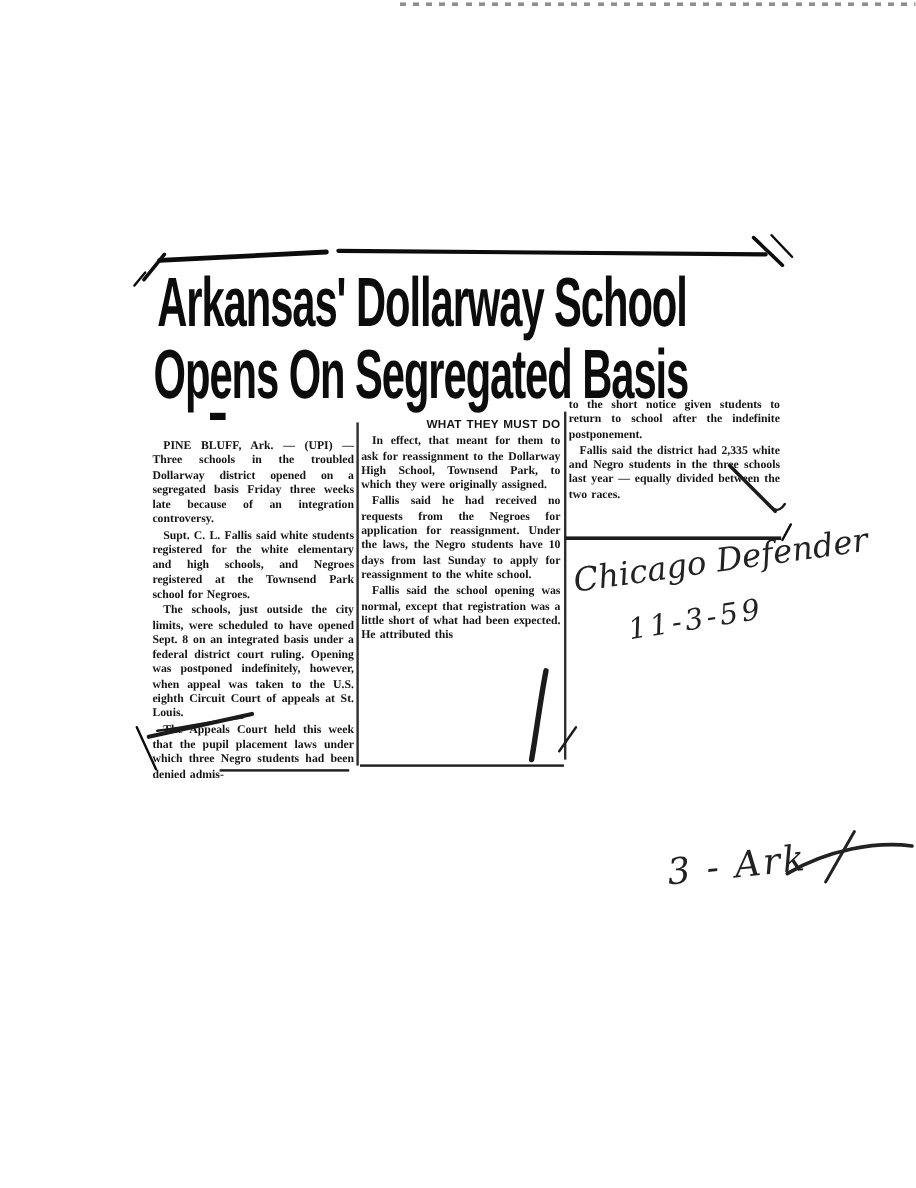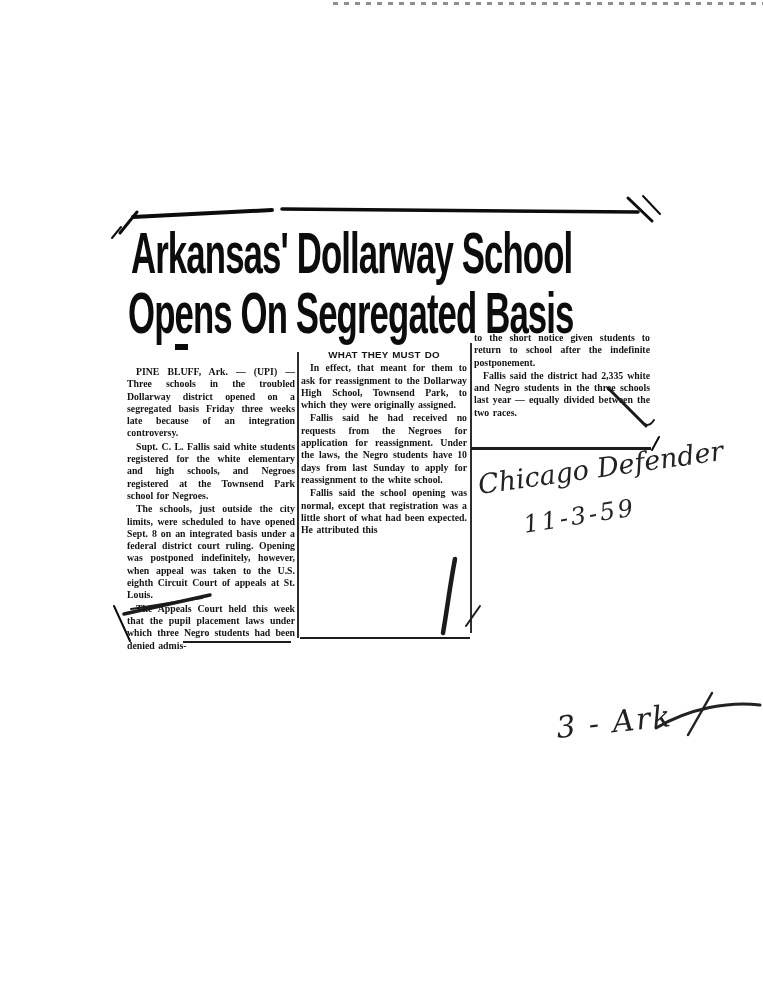--- a/index.html
+++ b/index.html
@@ -26,21 +26,21 @@
     margin:0 0 1px 0;font-size:9.8px;line-height:12.3px;font-weight:700;
     text-indent:9px;word-spacing:1px;color:#141414;
   }
   .col p.noindent{text-indent:0;}
   .col1{left:127px;top:366px;width:168px;}
   .col2{left:301px;top:347px;width:166px;}
   .col3{left:474px;top:332px;width:176px;}
   .subhead{
     font-family:"Liberation Sans", sans-serif;font-weight:700;
     font-size:10.3px;letter-spacing:0.2px;text-indent:0 !important;
-    margin:2px 0 1px 0 !important;text-align:center;
+    margin:2px 0 1px 0 !important;text-align:right;
   }
   .vsep{position:absolute;width:1.5px;background:#2e2e2e;}
   .vsep1{left:297px;top:352px;height:286px;}
   .vsep2{left:470px;top:343px;height:290px;}
   .hrule{position:absolute;background:#1d1d1d;}
   .u-col1{left:183px;top:641px;width:108px;height:2px;}
   .u-col2{left:300px;top:637px;width:170px;height:2px;}
   .u-col3{left:471px;top:447px;width:180px;height:3px;}
   .inkblot{position:absolute;left:175px;top:344px;width:13px;height:6px;background:#0a0a0a;}
   

